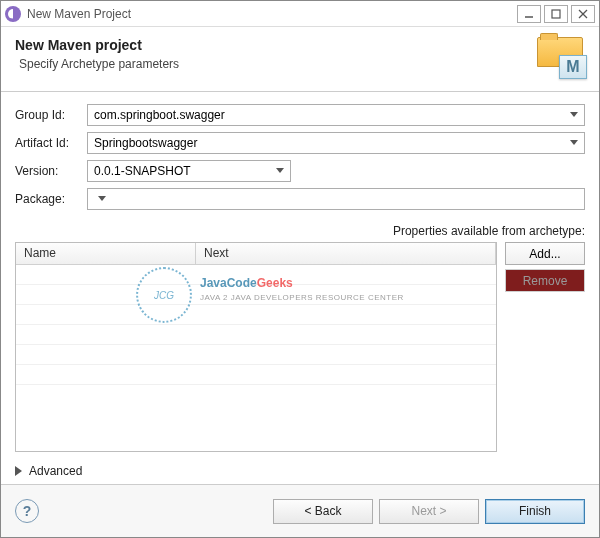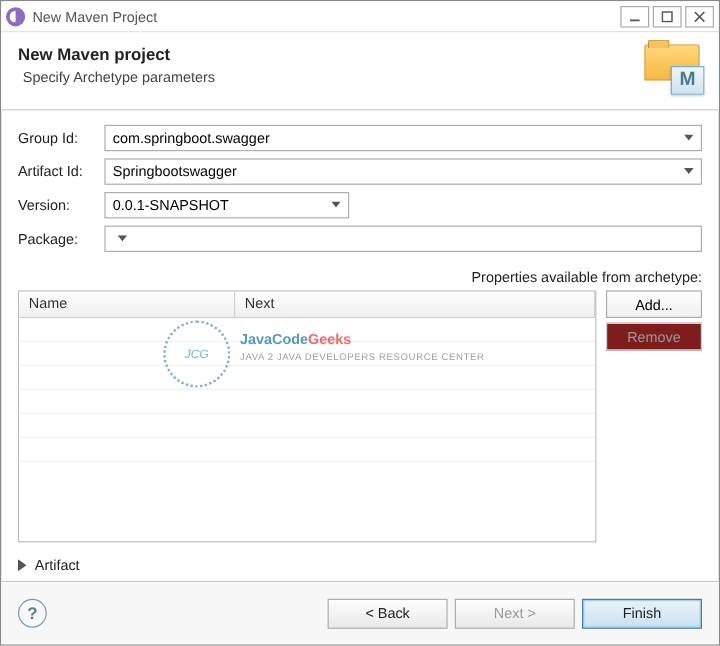--- a/index.html
+++ b/index.html
@@ -192,21 +192,21 @@
       <div class="side-btn disabled">Remove</div>
     </div>
   </div>
 
   <div class="advanced-row">
     <span class="tri">
         <svg width="8" height="10">
           <polygon points="0,0 0,10 7,5" fill="#555"></polygon>
         </svg>
       </span>
-    <span>Artifact</span>
+    <span>Advanced</span>
   </div>
 
 </div>
 
 <div class="sep"></div>
 
 <div class="button-bar">
   <div class="help-icon">?</div>
   <div class="spacer"></div>
   <div class="wiz-btn">&lt; Back</div>

